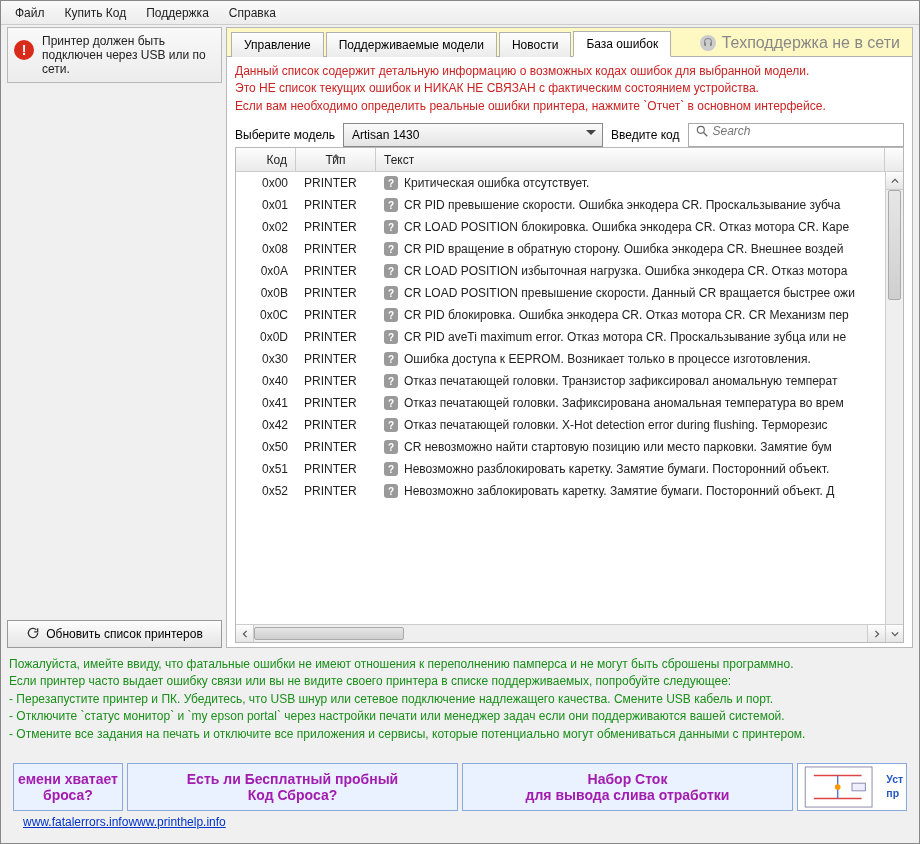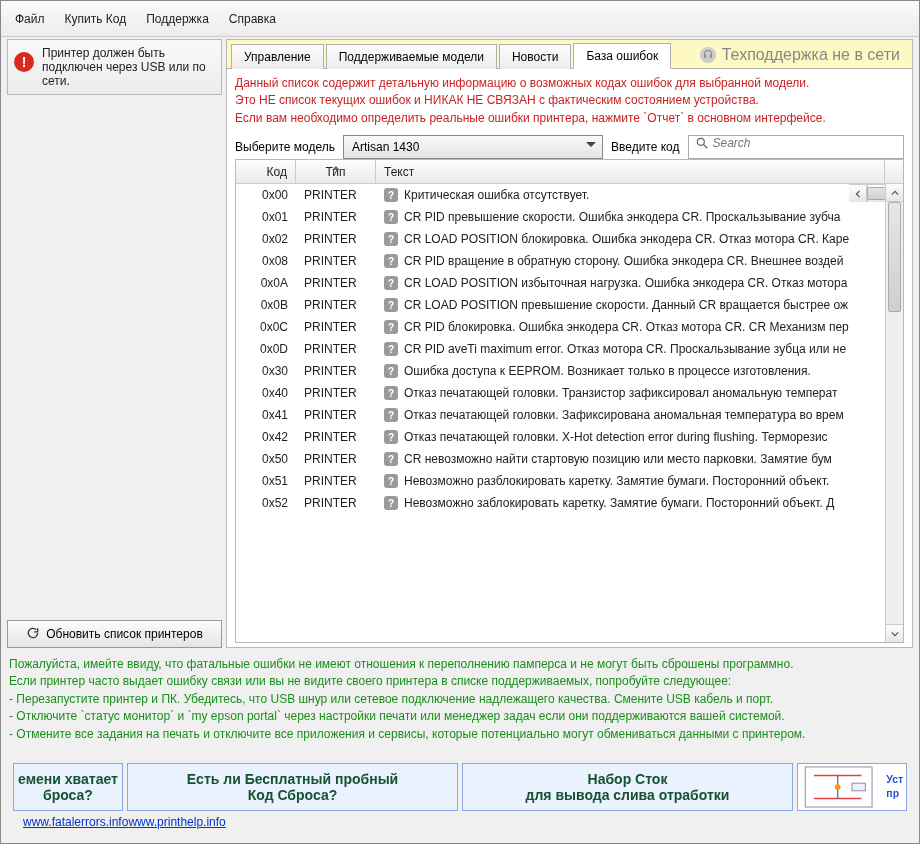--- a/index.html
+++ b/index.html
@@ -5,21 +5,21 @@
   * { box-sizing: border-box; margin: 0; padding: 0; font-family: Tahoma, sans-serif; }
   body { background: #fff; font-size: 12px; }
   .window { width: 920px; height: 844px; margin: 0 auto; border: 1px solid #888; background: #f0f0f0; display: flex; flex-direction: column; position: relative; }
   .title-bar { height: 30px; background: linear-gradient(#fdfdfd,#ebebeb); display: flex; align-items: center; padding: 0 4px; border-bottom: 1px solid #ccc; }
   .title-icon { width: 18px; height: 18px; border-radius: 50%; background: conic-gradient(#3a7fd5 0 25%,#e84b3a 0 50%,#f6c33c 0 75%,#35a853 0 100%); margin-right: 6px; }
   .title-text { flex: 1; color: #333; font-size: 13px; }
   .win-btns { display: flex; gap: 4px; }
   .win-btn { width: 30px; height: 18px; border: 1px solid #888; background: linear-gradient(#fafafa,#ddd); display: flex; align-items: center; justify-content: center; border-radius: 2px; }
   .win-btn.close { background: linear-gradient(#f57c73,#d92b1c); border-color: #a31d12; }
   .win-btn svg { width: 10px; height: 10px; }
-  .menu-bar { height: 36px; background: linear-gradient(#fafafa,#ececec); display: flex; align-items: center; border-bottom: 1px solid #ccc; padding: 0 4px; }
+  .menu-bar { height: 24px; background: linear-gradient(#fafafa,#ececec); display: flex; align-items: center; border-bottom: 1px solid #ccc; padding: 0 4px; }
   .menu-item { padding: 3px 10px; color: #222; cursor: default; }
   .body-area { flex: 1; display: flex; flex-direction: column; padding: 2px 6px 6px 6px; overflow: hidden; }
   .upper { display: flex; gap: 4px; flex: 1; overflow: hidden; }
   .left-col { width: 215px; display: flex; flex-direction: column; }
   .warn-box { border: 1px solid #b8b8b8; background: linear-gradient(#f9f9f9,#ececec); padding: 6px 6px 6px 6px; display: flex; gap: 8px; align-items: flex-start; font-size: 12px; color: #222; }
   .warn-icon { width: 20px; height: 20px; border-radius: 50%; background: #d92b1c; color: #fff; display: flex; align-items: center; justify-content: center; font-weight: bold; margin-top: 6px; font-size: 14px; flex-shrink: 0;}
   .left-spacer { flex: 1; }
   .refresh-btn { height: 28px; border: 1px solid #999; background: linear-gradient(#fcfcfc,#e5e5e5); display: flex; align-items: center; justify-content: center; gap: 6px; font-size: 12px; margin-top: 4px; cursor: default; }
   .right-col { flex: 1; border: 1px solid #b8b8b8; background: #fff; display: flex; flex-direction: column; overflow: hidden; }
   .tab-row { display: flex; align-items: center; padding: 2px 4px 0 4px; background: #fef9c3; }
@@ -58,28 +58,28 @@
   .vscroll .track { flex: 1; background: #efefef; position: relative; }
   .vscroll .thumb { position: absolute; left: 2px; right: 2px; top: 0; height: 110px; background: linear-gradient(#e6e6e6,#cfcfcf); border: 1px solid #aaa; border-radius: 2px; }
   .hscroll { height: 18px; background: #f0f0f0; border-top: 1px solid #ccc; display: flex; }
   .hscroll .arrow { width: 18px; display: flex; align-items: center; justify-content: center; background: linear-gradient(#fdfdfd,#e5e5e5); border-right: 1px solid #ccc;}
   .hscroll .arrow.r { border-left: 1px solid #ccc; border-right: none;}
   .hscroll .track { flex: 1; background: #efefef; position: relative; }
   .hscroll .thumb { position: absolute; top: 2px; bottom: 2px; left: 0; width: 150px; background: linear-gradient(#e6e6e6,#cfcfcf); border: 1px solid #aaa; border-radius: 2px; }
   .help-text { padding: 8px 2px 2px 2px; font-size: 12px; line-height: 1.45; color: #1a8f1a; }
   .bottom-area { padding: 4px 6px 8px 6px; }
   .banners { display: flex; gap: 4px; margin-top: 14px; }
-  .banner { flex: 1; border: 1px solid #8aa9e0; background: #eaf1ff; color: #14532d; font-weight: bold; font-size: 14px; display: flex; align-items: center; justify-content: center; text-align: center; padding: 6px 4px; height: 48px; overflow: hidden;}
+  .banner { flex: 1; border: 1px solid #8aa9e0; background: #eaf1ff; color: #a21caf; font-weight: bold; font-size: 14px; display: flex; align-items: center; justify-content: center; text-align: center; padding: 6px 4px; height: 48px; overflow: hidden;}
   .banner.b0,.banner.b3 { flex: 0 0 110px; }
   .banner.b3 { background: #fff; padding: 2px; }
   .banner.b3 svg { width: 100%; height: 100%; }
   .links-row { display: flex; justify-content: flex-start; padding: 4px 10px 0 10px; }
   .links-row a { color: #0033cc; font-size: 12px; text-decoration: underline; }
   .table-body-wrap { display: flex; flex: 1; overflow: hidden;}
-  .table-scroll-area { flex: 1; display: flex; flex-direction: row; overflow: hidden;}
+  .table-scroll-area { flex: 1; display: flex; flex-direction: column; overflow: hidden;}
 </style>
 </head>
 <body>
 
 <div class="window">
 
 
   <div class="menu-bar">
     <div class="menu-item">Файл</div>
     <div class="menu-item">Купить Код</div>

